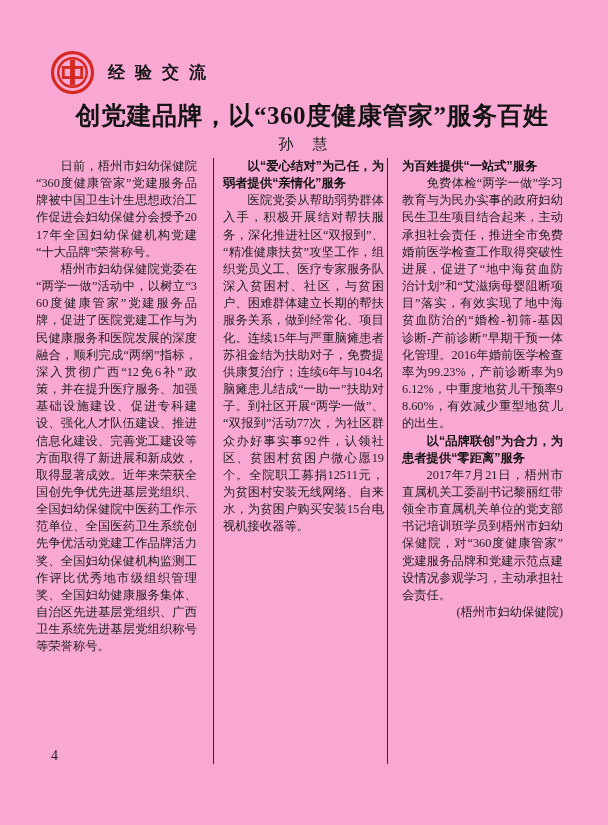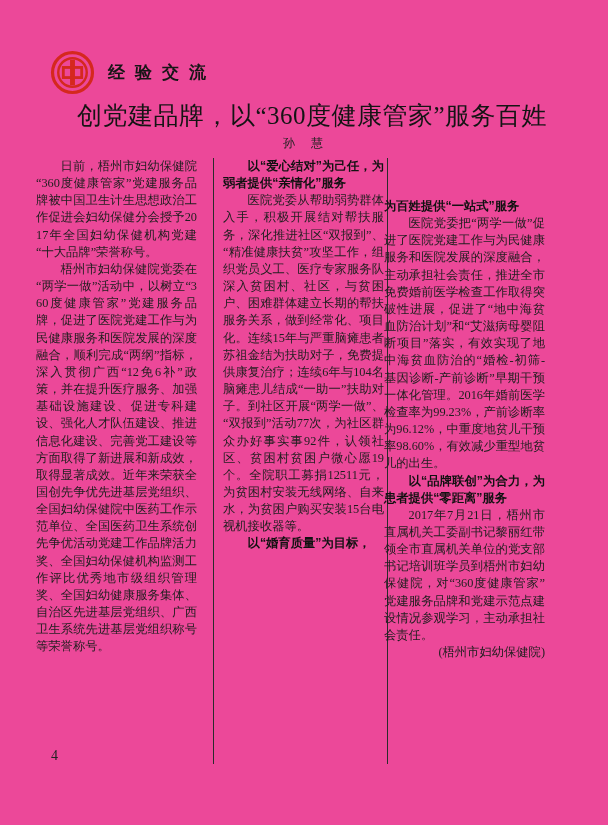--- a/index.html
+++ b/index.html
@@ -1,46 +1,46 @@
 <!DOCTYPE html>
 <html lang="zh" style="--accent: #d5281e;"><head>
 <meta charset="utf-8">
 <style>
   html,body{margin:0;padding:0;}
   body{
     width:608px;height:825px;position:relative;background:#fdfdfc;
     font-family:"Liberation Serif","DejaVu Serif",serif;color:#1c1c1c;
     overflow:hidden;
   }
-  .page{position:absolute;inset:0;background:#ec4899;}
+  .page{position:absolute;inset:0;background:#f9a8d4;}
   
   .header{position:absolute;left:50px;top:50px;display:flex;align-items:center;gap:13px;}
   .logo{width:45px;height:45px;display:block;}
   .section-label{
     font-family:"Liberation Sans","DejaVu Sans",sans-serif;
     font-weight:bold;font-size:17px;letter-spacing:10px;color:#161616;
     white-space:nowrap;
   }
   
   .title{
     position:absolute;left:16px;right:0;top:99px;text-align:center;
-    font-weight:normal;font-size:25px;letter-spacing:0.5px;color:#141414;
+    font-weight:bold;font-size:25px;letter-spacing:0.5px;color:#141414;
   }
   .author{
     position:absolute;left:0;right:0;top:135px;text-align:center;
-    font-size:12px;letter-spacing:2px;color:#222;
+    font-size:15px;letter-spacing:2px;color:#222;
   }
   
   .col{
     position:absolute;top:158px;width:161px;
     font-size:12.3px;line-height:17.15px;color:#1e1e1e;
   }
   .col1{left:36px;}
   .col2{left:223px;}
-  .col3{left:384px;margin-top:40px;}
+  .col3{left:402px;}
   .divider{position:absolute;top:158px;width:1px;height:606px;background:#2b2b2b;}
   .d1{left:213px;}
   .d2{left:387px;}
   .blk{text-align:justify;text-justify:inter-ideograph;word-break:break-all;margin:0;}
   .blk.ind{text-indent:2em;}
   .blk.sub{font-family:"Liberation Sans","DejaVu Sans",sans-serif;font-weight:bold;color:#111;}
   .blk.sig{text-align:right;word-break:keep-all;}
   .page-number{position:absolute;left:51px;top:748px;font-size:14px;color:#222;}
 </style>
 </head>
@@ -62,26 +62,25 @@
   <div class="author">孙　慧</div>
 
   <div class="col col1">
       <div class="blk ind">日前，梧州市妇幼保健院“360度健康管家”党建服务品牌被中国卫生计生思想政治工作促进会妇幼保健分会授予2017年全国妇幼保健机构党建“十大品牌”荣誉称号。</div>
       <div class="blk ind">梧州市妇幼保健院党委在“两学一做”活动中，以树立“360度健康管家”党建服务品牌，促进了医院党建工作与为民健康服务和医院发展的深度融合，顺利完成“两纲”指标，深入贯彻广西“12免6补”政策，并在提升医疗服务、加强基础设施建设、促进专科建设、强化人才队伍建设、推进信息化建设、完善党工建设等方面取得了新进展和新成效，取得显著成效。近年来荣获全国创先争优先进基层党组织、全国妇幼保健院中医药工作示范单位、全国医药卫生系统创先争优活动党建工作品牌活力奖、全国妇幼保健机构监测工作评比优秀地市级组织管理奖、全国妇幼健康服务集体、自治区先进基层党组织、广西卫生系统先进基层党组织称号等荣誉称号。</div>
     </div>
   <div class="divider d1"></div>
   <div class="col col2">
       <div class="blk sub ind">以“爱心结对”为己任，为弱者提供“亲情化”服务</div>
       <div class="blk ind">医院党委从帮助弱势群体入手，积极开展结对帮扶服务，深化推进社区“双报到”、“精准健康扶贫”攻坚工作，组织党员义工、医疗专家服务队深入贫困村、社区，与贫困户、困难群体建立长期的帮扶服务关系，做到经常化、项目化。连续15年与严重脑瘫患者苏祖金结为扶助对子，免费提供康复治疗；连续6年与104名脑瘫患儿结成“一助一”扶助对子。到社区开展“两学一做”、“双报到”活动77次，为社区群众办好事实事92件，认领社区、贫困村贫困户微心愿19个。全院职工募捐12511元，为贫困村安装无线网络、自来水，为贫困户购买安装15台电视机接收器等。</div>
-      <div class="blk sub ind">以“婚育质量”为目标，</div>
     </div>
   <div class="divider d2"></div>
   <div class="col col3">
       <div class="blk sub">为百姓提供“一站式”服务</div>
-      <div class="blk ind">医院党委把“两学一做”促进了医院党建工作与为民健康服务和医院发展的深度融合，主动承担社会责任，推进全市免费婚前医学检查工作取得突破性进展，促进了“地中海贫血防治计划”和“艾滋病母婴阻断项目”落实，有效实现了地中海贫血防治的“婚检-初筛-基因诊断-产前诊断”早期干预一体化管理。2016年婚前医学检查率为99.23%，产前诊断率为96.12%，中重度地贫儿干预率98.60%，有效减少重型地贫儿的出生。</div>
+      <div class="blk ind">免费体检“两学一做”学习教育与为民办实事的政府妇幼民生卫生项目结合起来，主动承担社会责任，推进全市免费婚前医学检查工作取得突破性进展，促进了“地中海贫血防治计划”和“艾滋病母婴阻断项目”落实，有效实现了地中海贫血防治的“婚检-初筛-基因诊断-产前诊断”早期干预一体化管理。2016年婚前医学检查率为99.23%，产前诊断率为96.12%，中重度地贫儿干预率98.60%，有效减少重型地贫儿的出生。</div>
       <div class="blk sub ind">以“品牌联创”为合力，为患者提供“零距离”服务</div>
       <div class="blk ind">2017年7月21日，梧州市直属机关工委副书记黎丽红带领全市直属机关单位的党支部书记培训班学员到梧州市妇幼保健院，对“360度健康管家”党建服务品牌和党建示范点建设情况参观学习，主动承担社会责任。</div>
       <div class="blk sig">(梧州市妇幼保健院)</div>
     </div>
 
   <div class="page-number">4</div>
 
 </div>
 
 </body></html>

